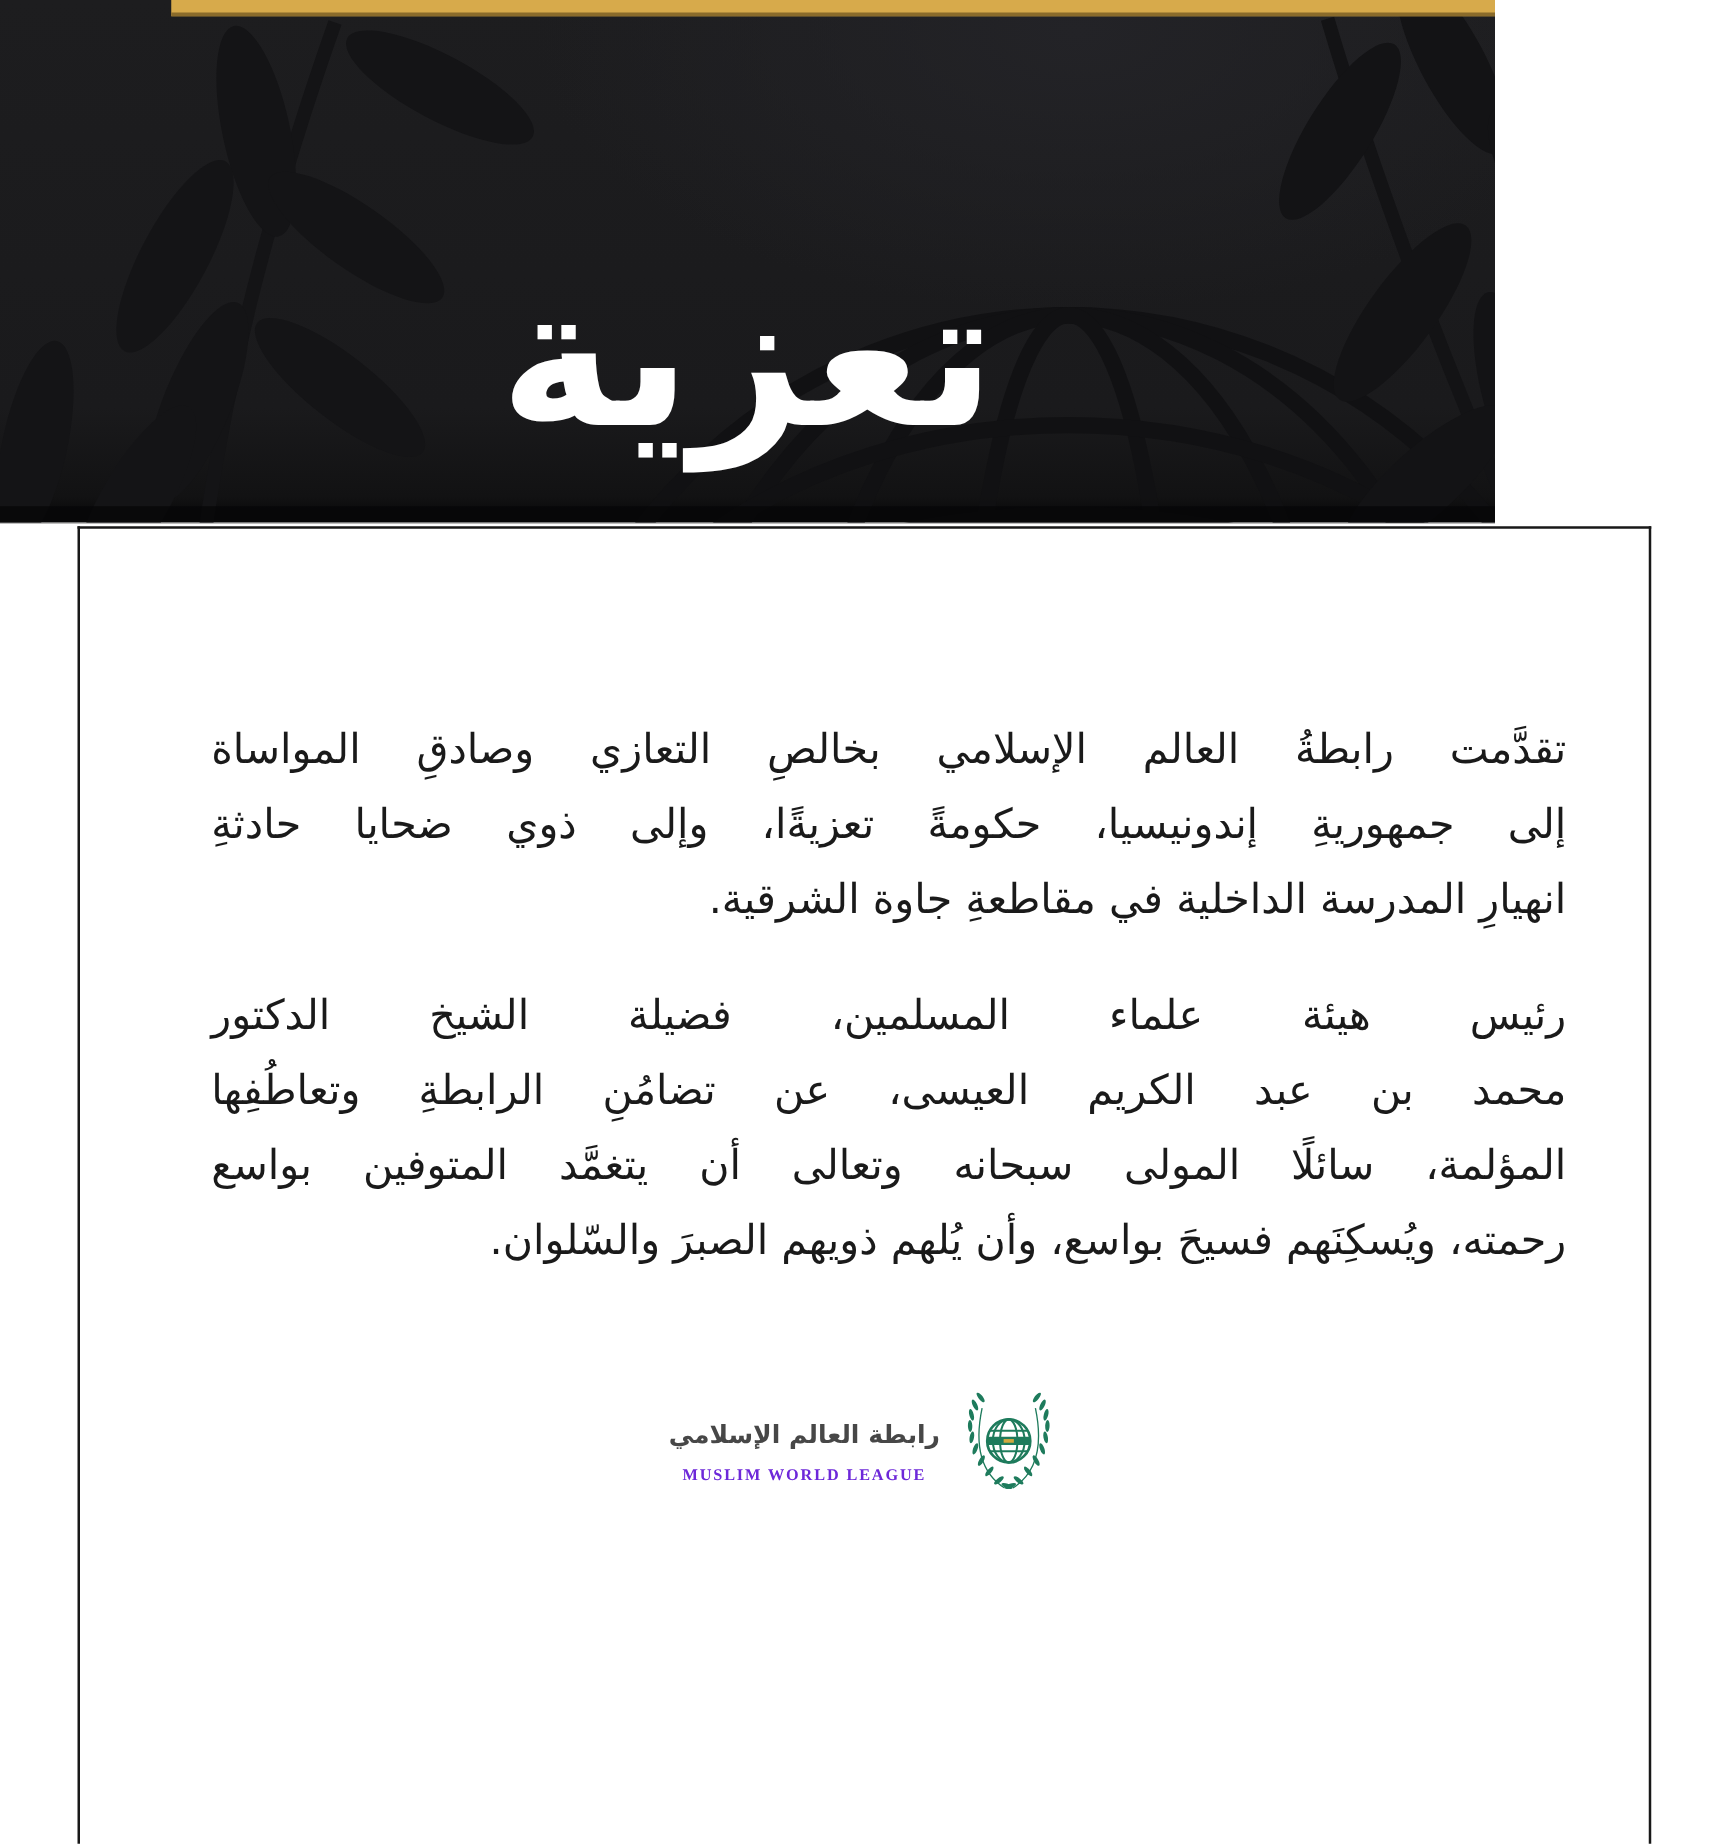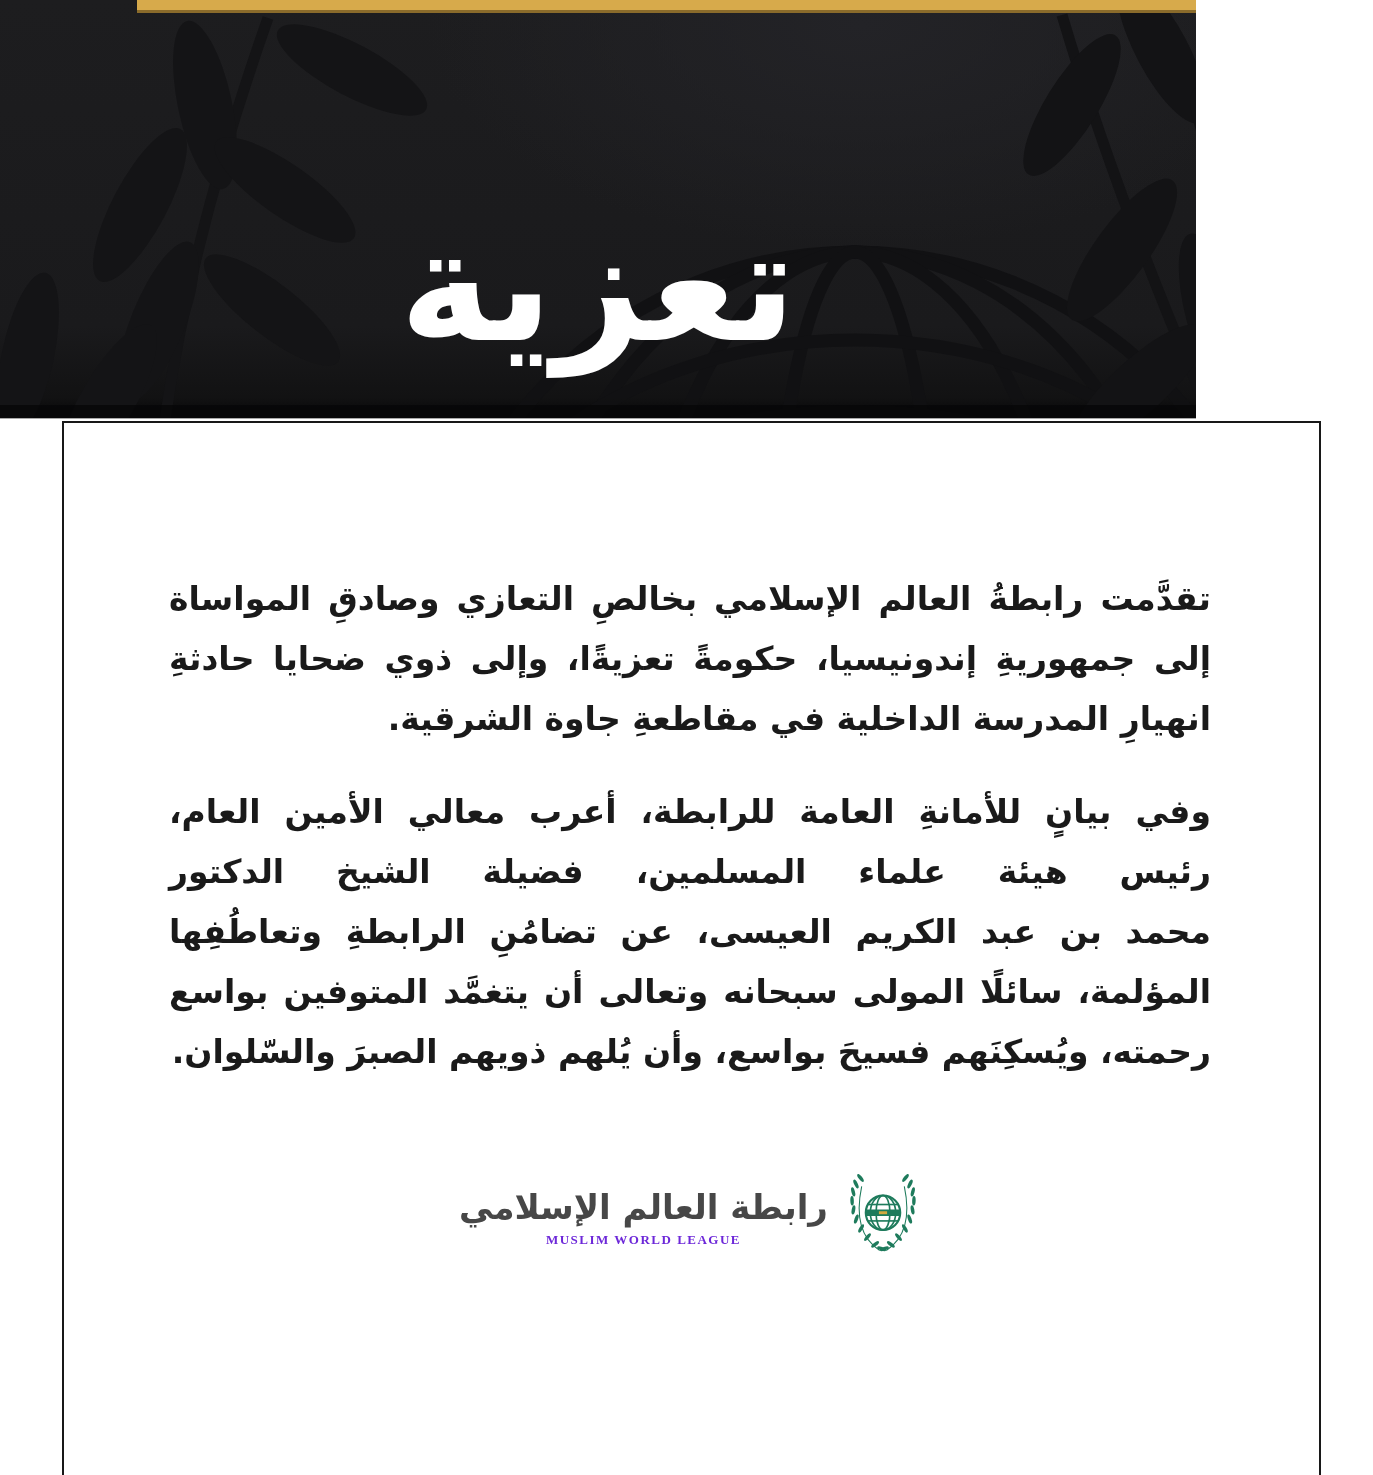--- a/index.html
+++ b/index.html
@@ -34,36 +34,36 @@
   }
   
   .card{
     position:absolute;left:62px;top:421px;width:1259px;height:1120px;
     box-sizing:border-box;
     background:#ffffff;
     border:2px solid #181818;border-bottom:none;
   }
   .statement{
     direction:rtl;
-    padding:146px 108px 0 105px;
+    padding:146px 66px 0 105px;
     color:#1A1A1A;
-    font-size:33px;font-weight:bold;line-height:60px;
+    font-size:33px;font-weight:normal;line-height:60px;
   }
   .para{margin:0;}
   .t-line{text-align:justify;text-align-last:justify;}
   .t-line.end{text-align-last:right;}
   
   .logo-row{
     margin-top:92px;
     display:flex;flex-direction:row;justify-content:center;align-items:center;
     gap:14px;direction:ltr;
   }
   .logo-text{display:flex;flex-direction:column;align-items:center;}
   .logo-arabic{
-    direction:rtl;font-size:34px;font-weight:bold;color:#474747;line-height:44px;
+    direction:rtl;font-size:20px;font-weight:bold;color:#474747;line-height:44px;
   }
   .logo-english{
     font-family:"Liberation Serif",serif;font-weight:bold;
     font-size:13px;letter-spacing:1.5px;color:#6d28d9;margin-top:3px;
     white-space:nowrap;
   }
 </style>
 </head>
 <body>
 
@@ -115,21 +115,20 @@
 
   <div class="statement">
     <p class="para">
       </p>
       <div class="t-line">تقدَّمت رابطةُ العالم الإسلامي بخالصِ التعازي وصادقِ المواساة</div>
       <div class="t-line">إلى جمهوريةِ إندونيسيا، حكومةً تعزيةًا، وإلى ذوي ضحايا حادثةِ</div>
       <div class="t-line end">انهيارِ المدرسة الداخلية في مقاطعةِ جاوة الشرقية.</div>
     <p></p>
     <p class="para">
       </p>
-      <div class="t-line">وفي بيانٍ للأمانةِ العامة للرابطة، أعرب معالي الأمين العام،</div>
       <div class="t-line">رئيس هيئة علماء المسلمين، فضيلة الشيخ الدكتور</div>
       <div class="t-line">محمد بن عبد الكريم العيسى، عن تضامُنِ الرابطةِ وتعاطُفِها</div>
       <div class="t-line">المؤلمة، سائلًا المولى سبحانه وتعالى أن يتغمَّد المتوفين بواسع</div>
       <div class="t-line end">رحمته، ويُسكِنَهم فسيحَ بواسع، وأن يُلهم ذويهم الصبرَ والسّلوان.</div>
     <p></p>
   </div>
 
   <div class="logo-row">
     <div class="logo-text">
       <div class="logo-arabic">رابطة العالم الإسلامي</div>

